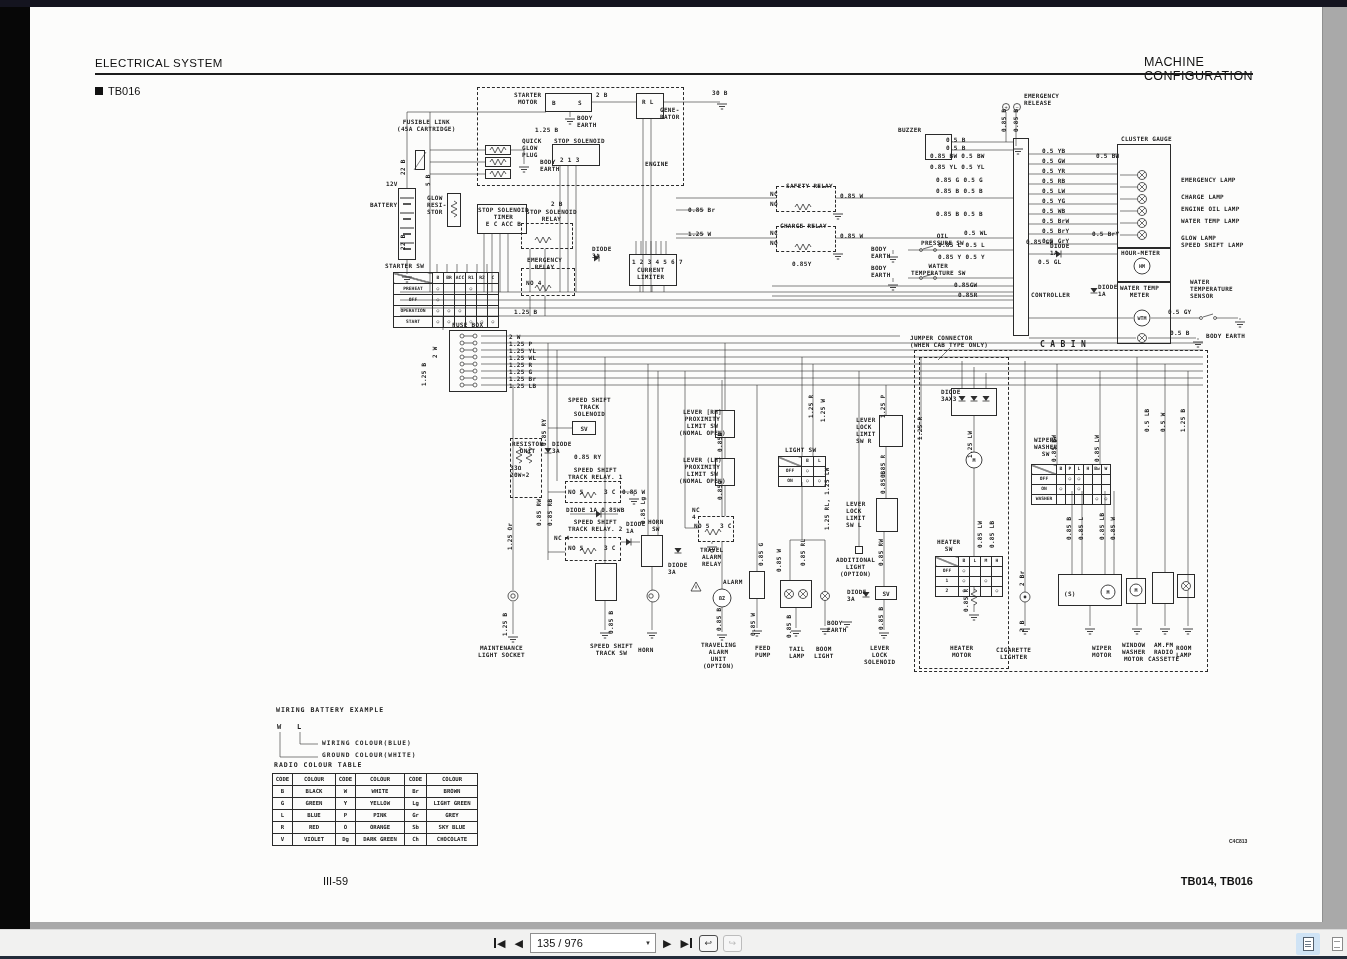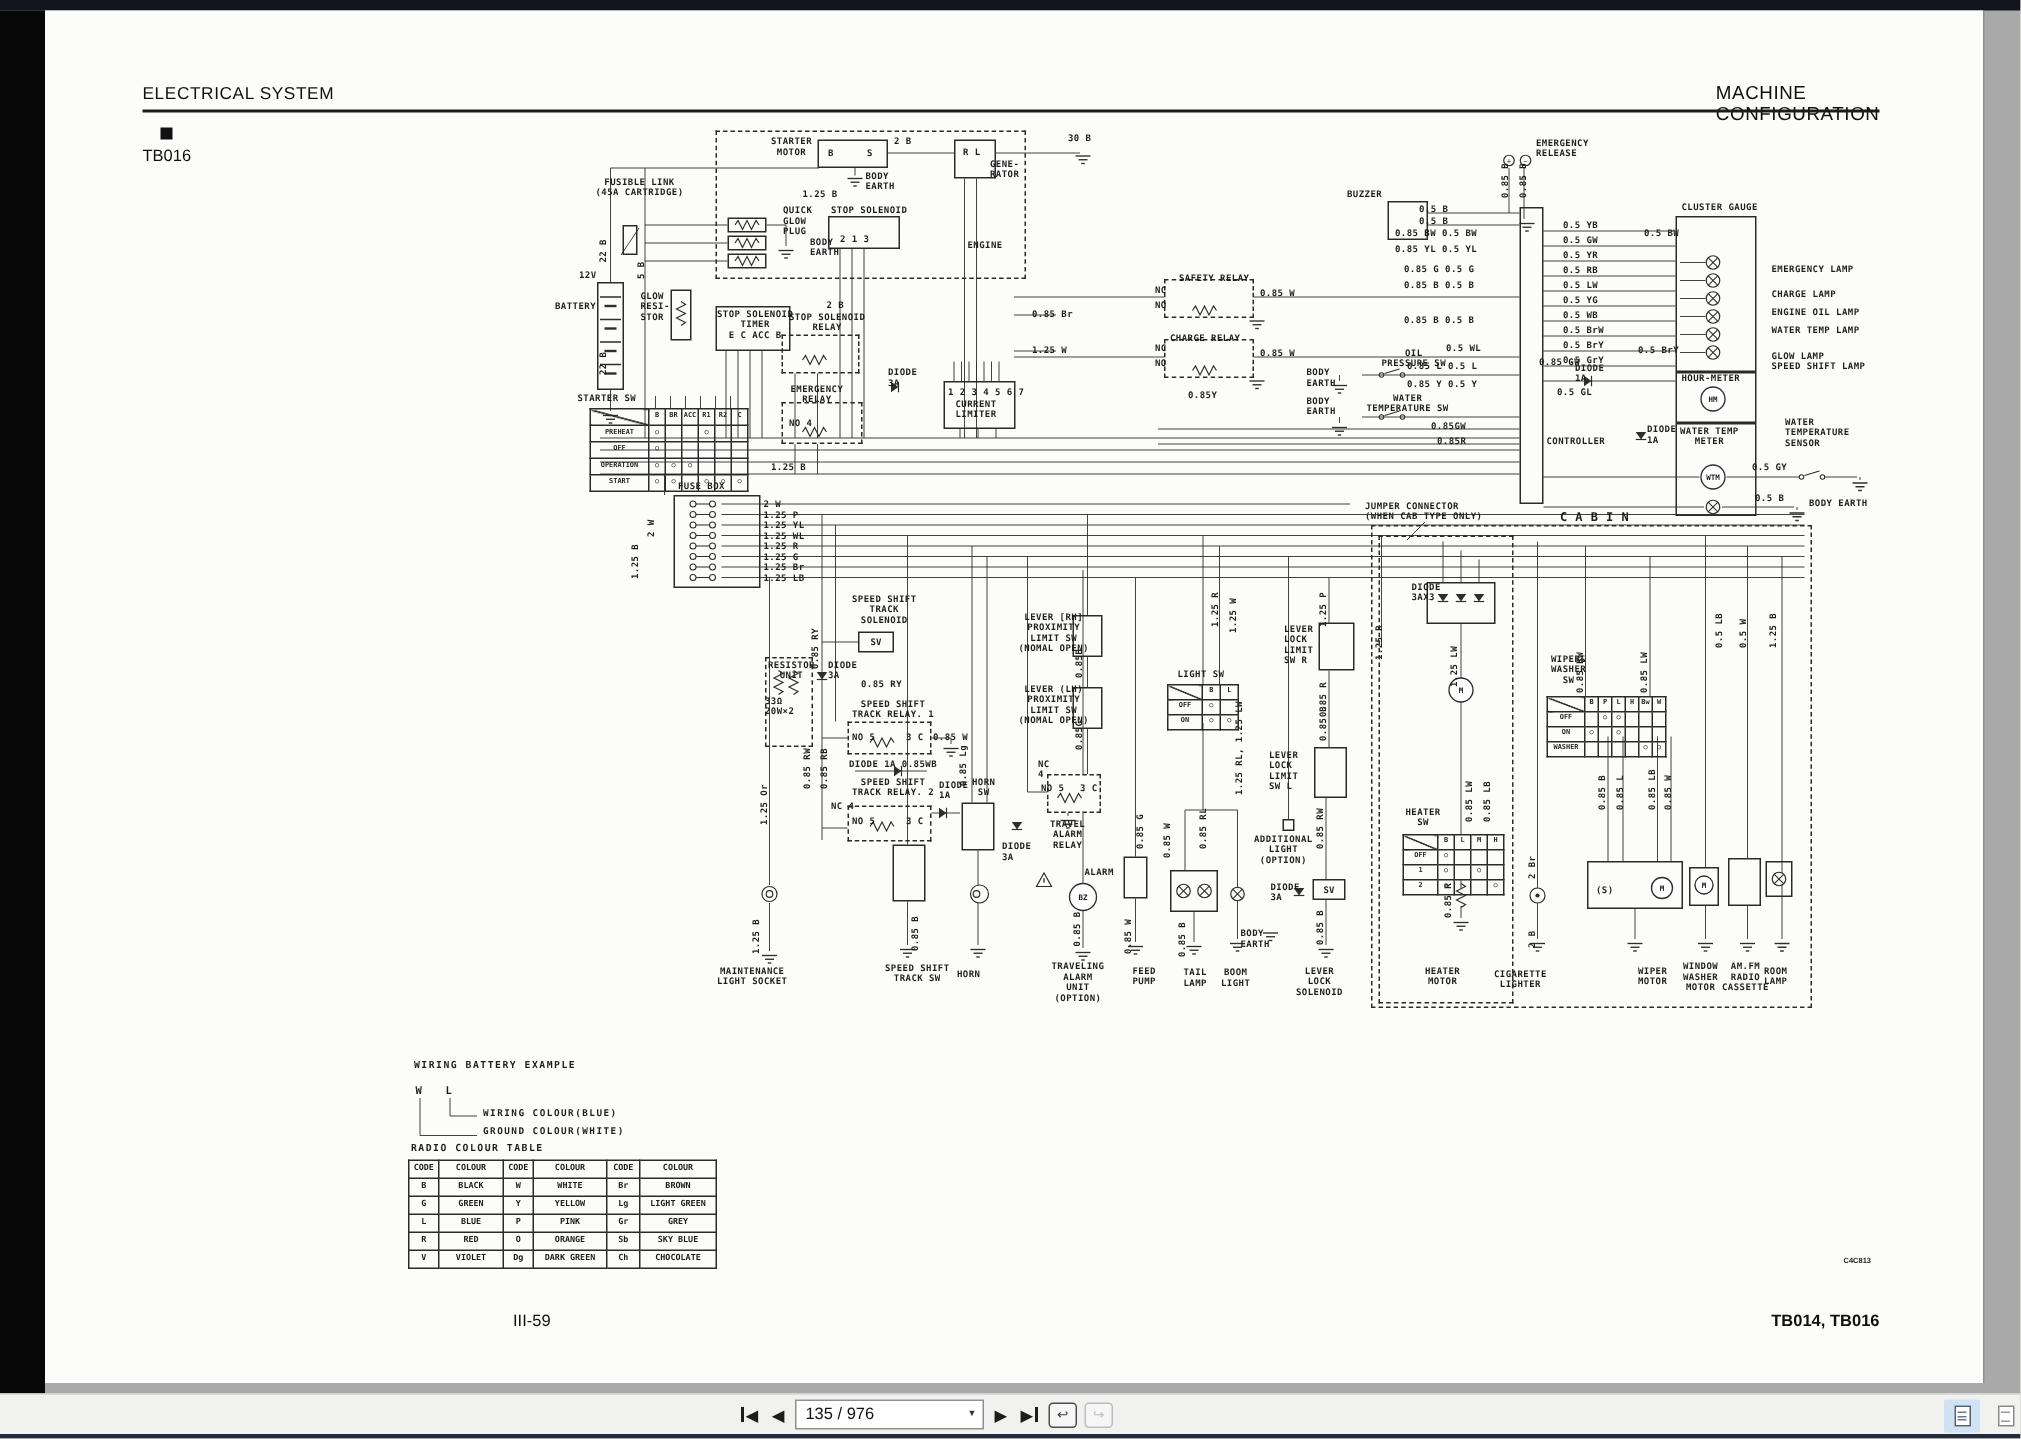--- a/index.html
+++ b/index.html
@@ -3,23 +3,23 @@
 <meta charset="utf-8">
 <style>
   html,body{margin:0;padding:0;}
   .app{position:relative;width:1347px;height:959px;background:#a9a9a9;font-family:"Liberation Sans",sans-serif;overflow:hidden;}
   .top-bar{position:absolute;left:0;top:0;width:100%;height:7px;background:#14141f;}
   .left-strip{position:absolute;left:0;top:7px;width:30px;height:922px;background:#070707;}
   .page{position:absolute;left:30px;top:7px;width:1292px;height:915px;background:#fcfcfb;box-shadow:1px 0 0 #8f8f8f;}
   .hdr-left{position:absolute;left:95px;top:57px;font-size:11.5px;letter-spacing:.4px;color:#101010;}
   .hdr-right{position:absolute;left:1253px;top:55px;transform:translateX(-100%);font-size:12.5px;letter-spacing:.4px;color:#101010;}
   .hdr-rule{position:absolute;left:95px;top:73px;width:1158px;height:1.5px;background:#1c1c1c;}
-  .model-line{position:absolute;left:95px;top:85px;display:flex;align-items:center;gap:5px;font-size:11px;color:#101010;flex-direction:column;}
+  .model-line{position:absolute;left:95px;top:85px;display:flex;align-items:center;gap:5px;font-size:11px;color:#101010;}
   .model-line .sq{width:8px;height:8px;background:#111;display:inline-block;}
-  .pageno{position:absolute;left:342px;top:875px;font-size:11px;color:#101010;text-align:right;}
+  .pageno{position:absolute;left:323px;top:875px;font-size:11px;color:#101010;text-align:right;}
   .models{position:absolute;left:1253px;top:875px;transform:translateX(-100%);font-size:11px;font-weight:bold;color:#101010;}
   .figcode{position:absolute;left:1229px;top:838px;font-size:5px;font-weight:bold;color:#222;}
   
   #diagram{position:absolute;left:0;top:0;width:1347px;height:959px;pointer-events:none;}
   .lbl{position:absolute;font:bold 6px "DejaVu Sans Mono",monospace;letter-spacing:.3px;line-height:1.18;color:#1e1e1e;white-space:pre;transform-origin:0 0;}
   .lbl.c{text-align:center;transform:translateX(-0%);}
   .lbl.v{transform:rotate(-90deg);}
   .bx{position:absolute;border:1px solid #2a2a2a;display:flex;align-items:center;justify-content:center;font:bold 6px "DejaVu Sans Mono",monospace;color:#1e1e1e;box-sizing:border-box;}
   .bx.d{border-style:dashed;}
   .bx.dd{border:1px dashed #2a2a2a;}

